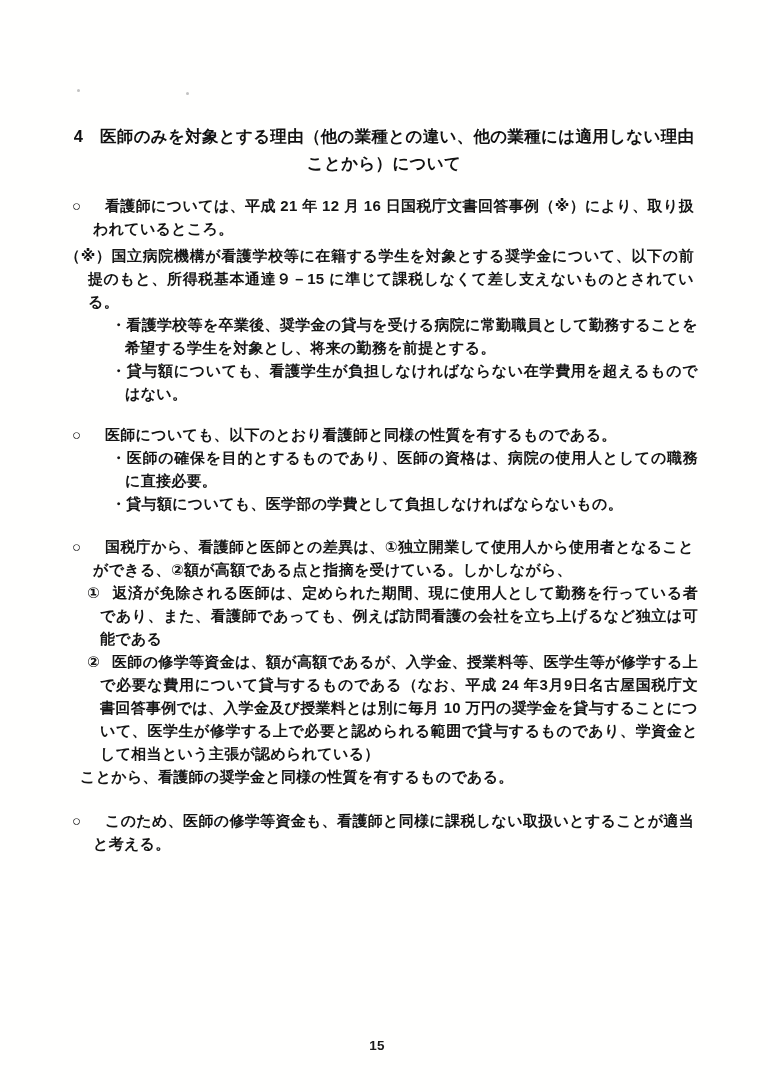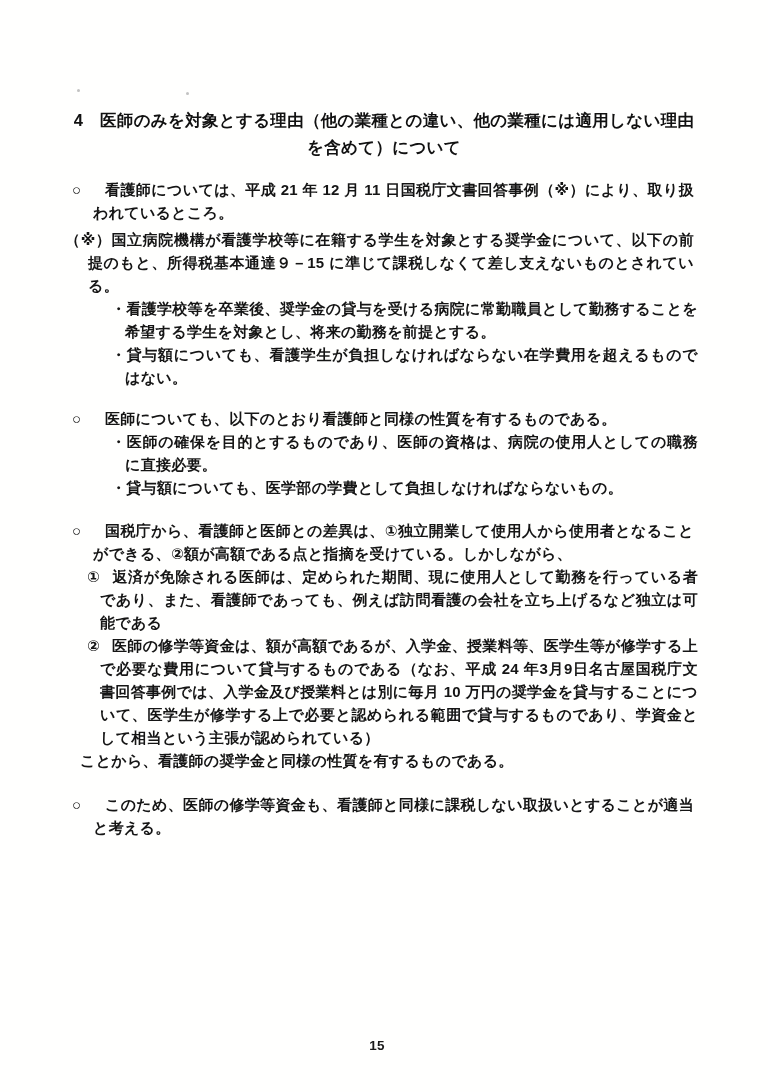--- a/index.html
+++ b/index.html
@@ -14,21 +14,21 @@
     background: #fffffe;
     overflow: hidden;
     font-family: "Liberation Sans", "DejaVu Sans", sans-serif;
     font-weight: 600;
     font-size: 15px;
     line-height: 23px;
     color: #151515;
     letter-spacing: 0.3px;
   }
   .heading {
-    margin: 0;
+    margin: 16px;
     padding-top: 107px;
     text-align: center;
     font-size: 16.5px;
     font-weight: 700;
     line-height: 27px;
     color: #111;
   }
   .h-line { display: block; }
 
   p { margin: 0; }
@@ -102,26 +102,26 @@
 </head>
 <body>
 
 <div class="page">
 
   <div class="speck speck-1"></div>
   <div class="speck speck-2"></div>
 
   <h1 class="heading">
     <span class="h-line">4　医師のみを対象とする理由（他の業種との違い、他の業種には適用しない理由</span>
-    <span class="h-line">を含めて）について</span>
+    <span class="h-line">ことから）について</span>
   </h1>
 
   <p class="o-para gap-title">
     <span class="marker">○</span>
-    <span>看護師については、平成 21 年 12 月 11 日国税庁文書回答事例（※）により、取り扱われているところ。</span>
+    <span>看護師については、平成 21 年 12 月 16 日国税庁文書回答事例（※）により、取り扱われているところ。</span>
   </p>
 
   <div class="gap-note">
     <p class="note-intro">
       <span>（※）</span><span>国立病院機構が看護学校等に在籍する学生を対象とする奨学金について、以下の前提のもと、所得税基本通達９－15 に準じて課税しなくて差し支えないものとされている。</span>
     </p>
     <p class="bullet">
       <span>・</span><span>看護学校等を卒業後、奨学金の貸与を受ける病院に常勤職員として勤務することを希望する学生を対象とし、将来の勤務を前提とする。</span>
     </p>
     <p class="bullet">

